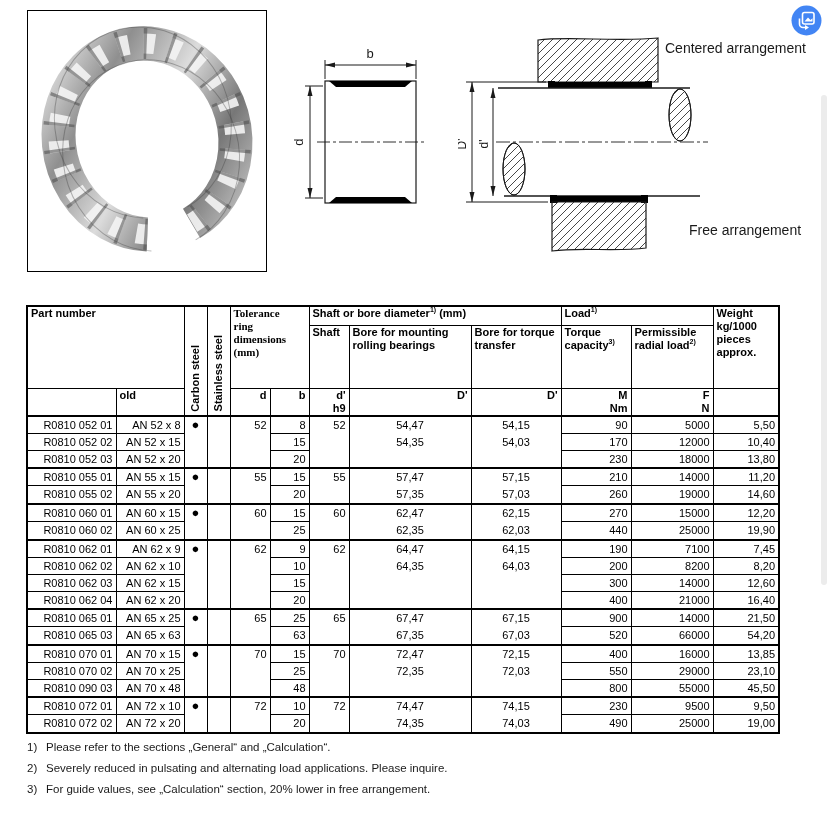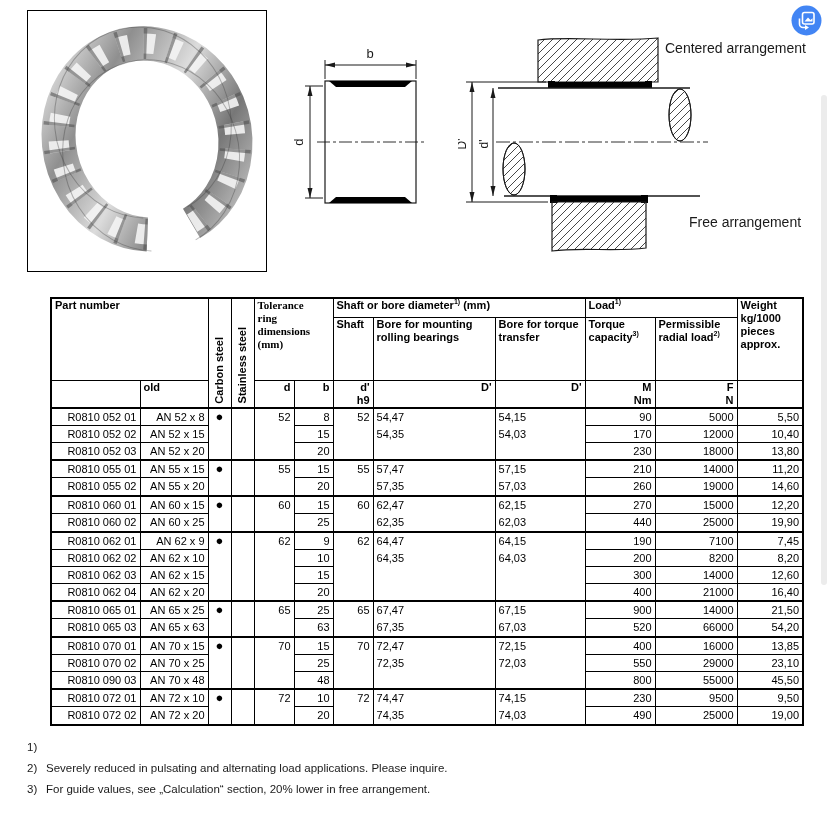--- a/index.html
+++ b/index.html
@@ -8,39 +8,39 @@
 
   
   .photo-box{position:absolute;left:27px;top:10px;width:238px;height:260px;border:1px solid #000;background:#fff;}
   .svg-abs{position:absolute;}
   .arr-label{position:absolute;font-size:14px;color:#1a1a1a;white-space:nowrap;}
   .ovl-btn{position:absolute;left:790px;top:4px;width:33px;height:33px;border:none;padding:0;background:transparent;cursor:pointer;}
 
   .scrollhint{position:absolute;right:3px;top:95px;width:6px;height:490px;background:#ececec;border-radius:3px;}
 
   
-  .tbl-wrap{position:absolute;left:26px;top:297px;margin-left:24px;}
+  .tbl-wrap{position:absolute;left:26px;top:305px;}
   table.spec{border-collapse:collapse;table-layout:fixed;width:752px;font-size:11px;line-height:13px;}
   table.spec{border:2px solid #000;}
   table.spec th,table.spec td{border:1px solid #000;padding:0 3px;overflow:hidden;}
   thead{border-bottom:2px solid #000;}
   thead th{font-weight:bold;text-align:left;vertical-align:top;padding-top:2px;}
   tr.hA{height:19px;} tr.hB{height:63px;} tr.hC{height:18px;}
   th.vert{vertical-align:bottom;text-align:center;padding:0 0 2px 0;}
   th.vert span{writing-mode:vertical-rl;transform:rotate(180deg);white-space:nowrap;font-weight:bold;font-size:11px;}
   th.num{text-align:right;}
   th sup{font-size:7px;line-height:0;}
   .hdr-narrow{display:inline-block;width:62px;font-family:Liberation Serif, serif;}
   tbody tr{height:17px;}
   tbody td{line-height:16px;vertical-align:top;}
   td.left{text-align:right;white-space:nowrap;}
   td.num{text-align:right;}
   td.ctr{text-align:center;font-size:13px;line-height:15px;}
   td.merged{vertical-align:top;}
-  td.stack div{height:17px;line-height:16px;text-align:left;}
+  td.stack div{height:17px;line-height:16px;text-align:center;}
   tbody tr.gs td{border-top:2px solid #000;}
 
   
   .footnotes{position:absolute;left:27px;top:741px;font-size:11.5px;color:#1a1a1a;}
   .fn-row{display:flex;margin-bottom:9px;}
   .fn-marker{width:19px;flex:0 0 19px;}
 </style>
 </head>
 <body>
 
@@ -127,21 +127,21 @@
 
     <line x1="35" y1="58" x2="35" y2="166" stroke="#1a1a1a" stroke-width="1"></line>
     <polygon points="35,58 32.5,68 37.5,68" fill="#1a1a1a"></polygon>
     <polygon points="35,166 32.5,156 37.5,156" fill="#1a1a1a"></polygon>
     <text x="30" y="114" font-size="12" text-anchor="middle" fill="#1a1a1a" transform="rotate(-90 30 114)">d'</text>
 
     <line x1="38" y1="112" x2="250" y2="112" stroke="#1a1a1a" stroke-width="0.9" stroke-dasharray="14 3 3 3"></line>
   </svg>
 
   <div class="arr-label" style="left:665px;top:40px;">Centered arrangement</div>
-  <div class="arr-label" style="left:665px;top:214px;padding-left:24px;">Free arrangement</div>
+  <div class="arr-label" style="left:665px;top:222px;padding-left:24px;">Free arrangement</div>
 
   <button class="ovl-btn">
     <svg width="33" height="33" viewBox="0 0 33 33">
       <circle cx="16.5" cy="16.5" r="15" fill="#4285f4"></circle>
       <rect x="12.5" y="8.5" width="11.5" height="11.5" rx="2" fill="none" stroke="#fff" stroke-width="1.6"></rect>
       <path d="M14.5 17.5 L18 13.5 L20.5 16 L22.5 14.2 L22.5 17.5 Z" fill="#fff"></path>
       <path d="M9.5 14.5 v5.5 a3.5 3.5 0 0 0 3.5 3.5 h2.5" fill="none" stroke="#fff" stroke-width="1.6"></path>
       <polygon points="15,21 15,26 19,23.5" fill="#fff"></polygon>
     </svg>
   </button>
@@ -432,20 +432,21 @@
             <td class="num">25000</td>
             <td class="num">19,00</td>
           </tr>
         </tbody>
     </table>
   </div>
 
   <div class="footnotes">
       <div class="fn-row">
         <span class="fn-marker">1)</span>
+        <span>Please refer to the sections „General“ and „Calculation“.</span>
       </div>
       <div class="fn-row">
         <span class="fn-marker">2)</span>
         <span>Severely reduced in pulsating and alternating load applications. Please inquire.</span>
       </div>
       <div class="fn-row">
         <span class="fn-marker">3)</span>
         <span>For guide values, see „Calculation“ section, 20% lower in free arrangement.</span>
       </div>
     </div>

